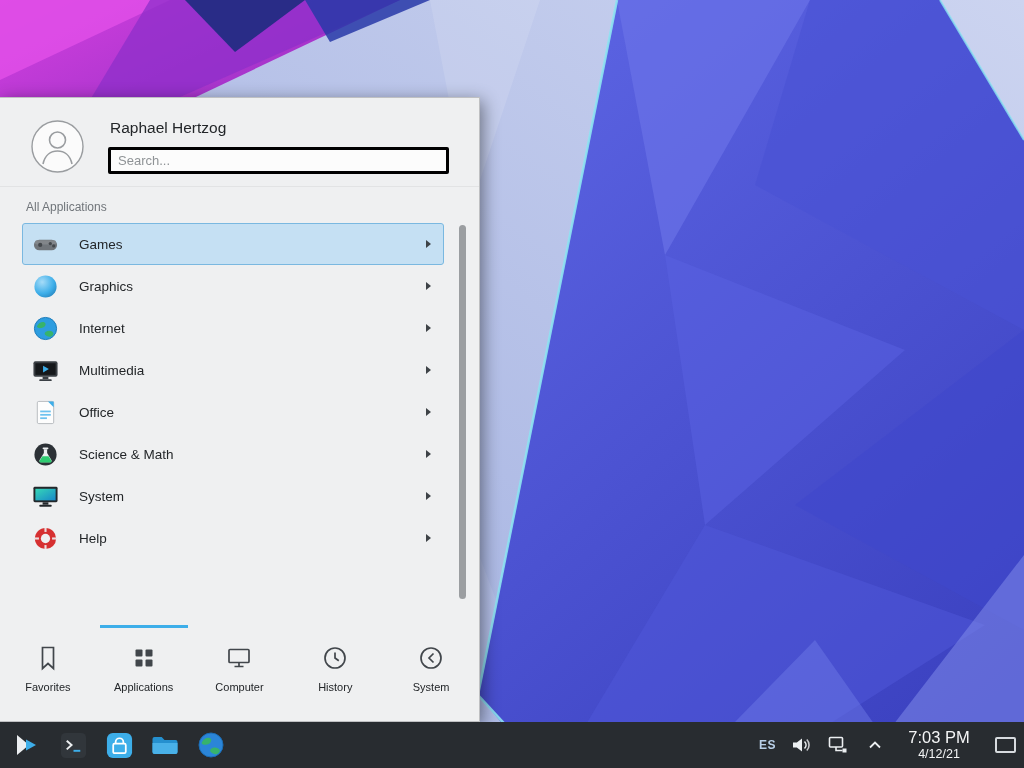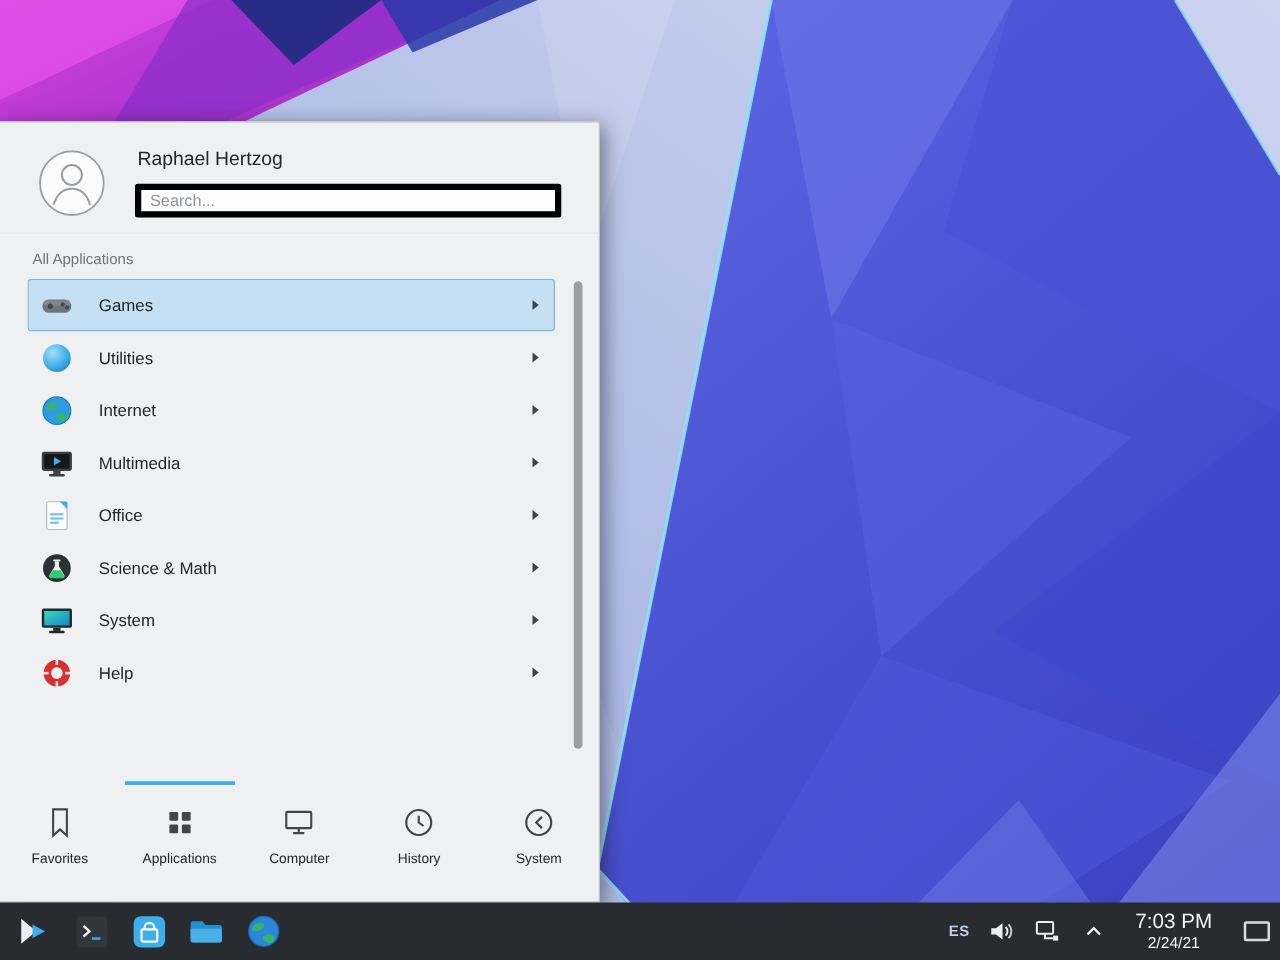--- a/index.html
+++ b/index.html
@@ -9,21 +9,21 @@
   .wallpaper { position:absolute; inset:0; z-index:0; }
 
   
   .kickoff { position:absolute; left:0; top:97px; width:480px; height:625px;
              background:#eff0f1; z-index:2; box-shadow:3px 4px 16px rgba(0,0,0,.45);
              border:1px solid #bfc0c2; border-left:none; }
   .k-header { position:absolute; top:0; left:0; right:0; height:89px; border-bottom:1px solid #e2e3e4; }
   .avatar { position:absolute; left:31px; top:22px; width:53px; height:53px; }
   .user-name { position:absolute; left:110px; top:21px; font-size:15.5px; color:#232629; }
   .search-input { position:absolute; left:108px; top:49px; width:341px; height:27px;
-             border:5px solid #000000; border-radius:2px; background:#fcfcfc;
+             border:3px solid #000000; border-radius:2px; background:#fcfcfc;
              font-family:inherit; font-size:13px; color:#232629; padding:8px 7px; outline:none; }
   .search-input::placeholder { color:#8f9396; }
   .section-label { position:absolute; left:26px; top:102px; font-size:12px; color:#70757a; }
 
   .app-list { position:absolute; left:22px; top:125px; width:422px; height:404px; overflow:hidden; }
   .app-row { display:flex; align-items:center; height:42px; border:1px solid transparent;
              border-radius:3px; padding-left:8px; cursor:default; }
   .app-row.selected { background:#c5e0f3; border-color:#7ab8e0; }
   .app-icon { width:28px; height:28px; flex:0 0 28px; display:flex; align-items:center; justify-content:center; }
   .app-label { margin-left:20px; font-size:13.5px; color:#232629; }
@@ -131,21 +131,21 @@
             <defs>
                 <radialGradient id="gSph" cx="0.35" cy="0.3" r="0.95">
               <stop offset="0" stop-color="#a6dcf8"></stop>
                   <stop offset="0.55" stop-color="#3daee9"></stop>
                   <stop offset="1" stop-color="#1c6ea8"></stop>
             </radialGradient>
               </defs>
             <circle cx="14" cy="14" r="11.5" fill="url(#gSph)"></circle>
           </svg>
         </span>
-        <span class="app-label">Utilities</span>
+        <span class="app-label">Graphics</span>
         <span class="arrow"></span>
       </div>
 
       <div class="app-row">
         <span class="app-icon">
           <svg width="27" height="27" viewBox="0 0 28 28">
             <circle cx="14" cy="14" r="11.5" fill="#2d9de0"></circle>
             <path d="M5 12c2-4.5 6-5.5 8-4.3s1 4-1 5.1-6 1.7-7-.8z" fill="#37b36c"></path>
             <path d="M14 17.5c3-2.2 7-1.2 8 .9s-2 5.1-5 4-5-3-3-4.9z" fill="#37b36c"></path>
             <circle cx="14" cy="14" r="11.5" fill="none" stroke="#1a7ab8" stroke-width="1"></circle>
@@ -344,20 +344,20 @@
       </span>
 
       <span class="tray-icon">
         <svg width="16" height="16" viewBox="0 0 16 16">
           <path d="M3 10.5 8 5.5l5 5" fill="none" stroke="#eceff1" stroke-width="1.8"></path>
         </svg>
       </span>
 
       <div class="clock">
         <div class="clock-time">7:03 PM</div>
-        <div class="clock-date">2/24/21</div>
+        <div class="clock-date">4/12/21</div>
       </div>
 
       <div class="show-desktop"></div>
     </div>
   </div>
 
 </div>
 
 </body></html>

